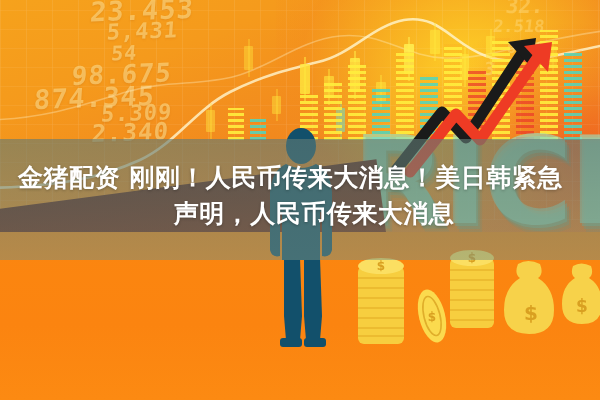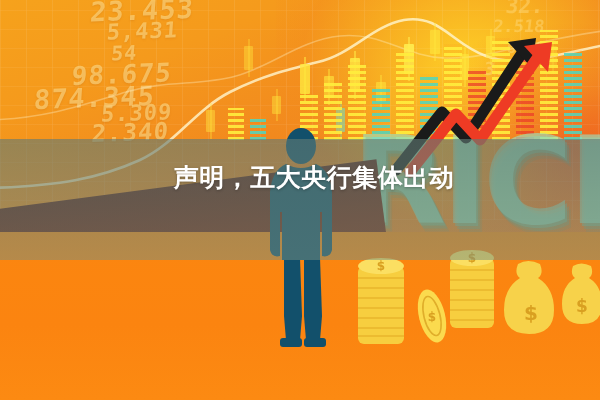--- a/index.html
+++ b/index.html
@@ -429,16 +429,17 @@
       <path d="M26 130 l16 0 l2 58 l-2 24 l-14 0 l-2 -24 Z"></path>
       <path d="M46 130 l16 0 l2 58 l-2 24 l-14 0 l-2 -24 Z"></path>
       <rect x="22" y="210" width="22" height="9" rx="3"></rect>
       <rect x="46" y="210" width="22" height="9" rx="3"></rect>
     </g>
   </svg>
 
   <div class="overlay-band"></div>
 
   <div class="headline">
-    <span class="l2">声明，五大央行集体出动</span>
+    <span class="l1">金猪配资 刚刚！人民币传来大消息！美日韩紧急</span>
+    <span class="l2">声明，人民币传来大消息</span>
   </div>
 
 </div>
 
 </body></html>

